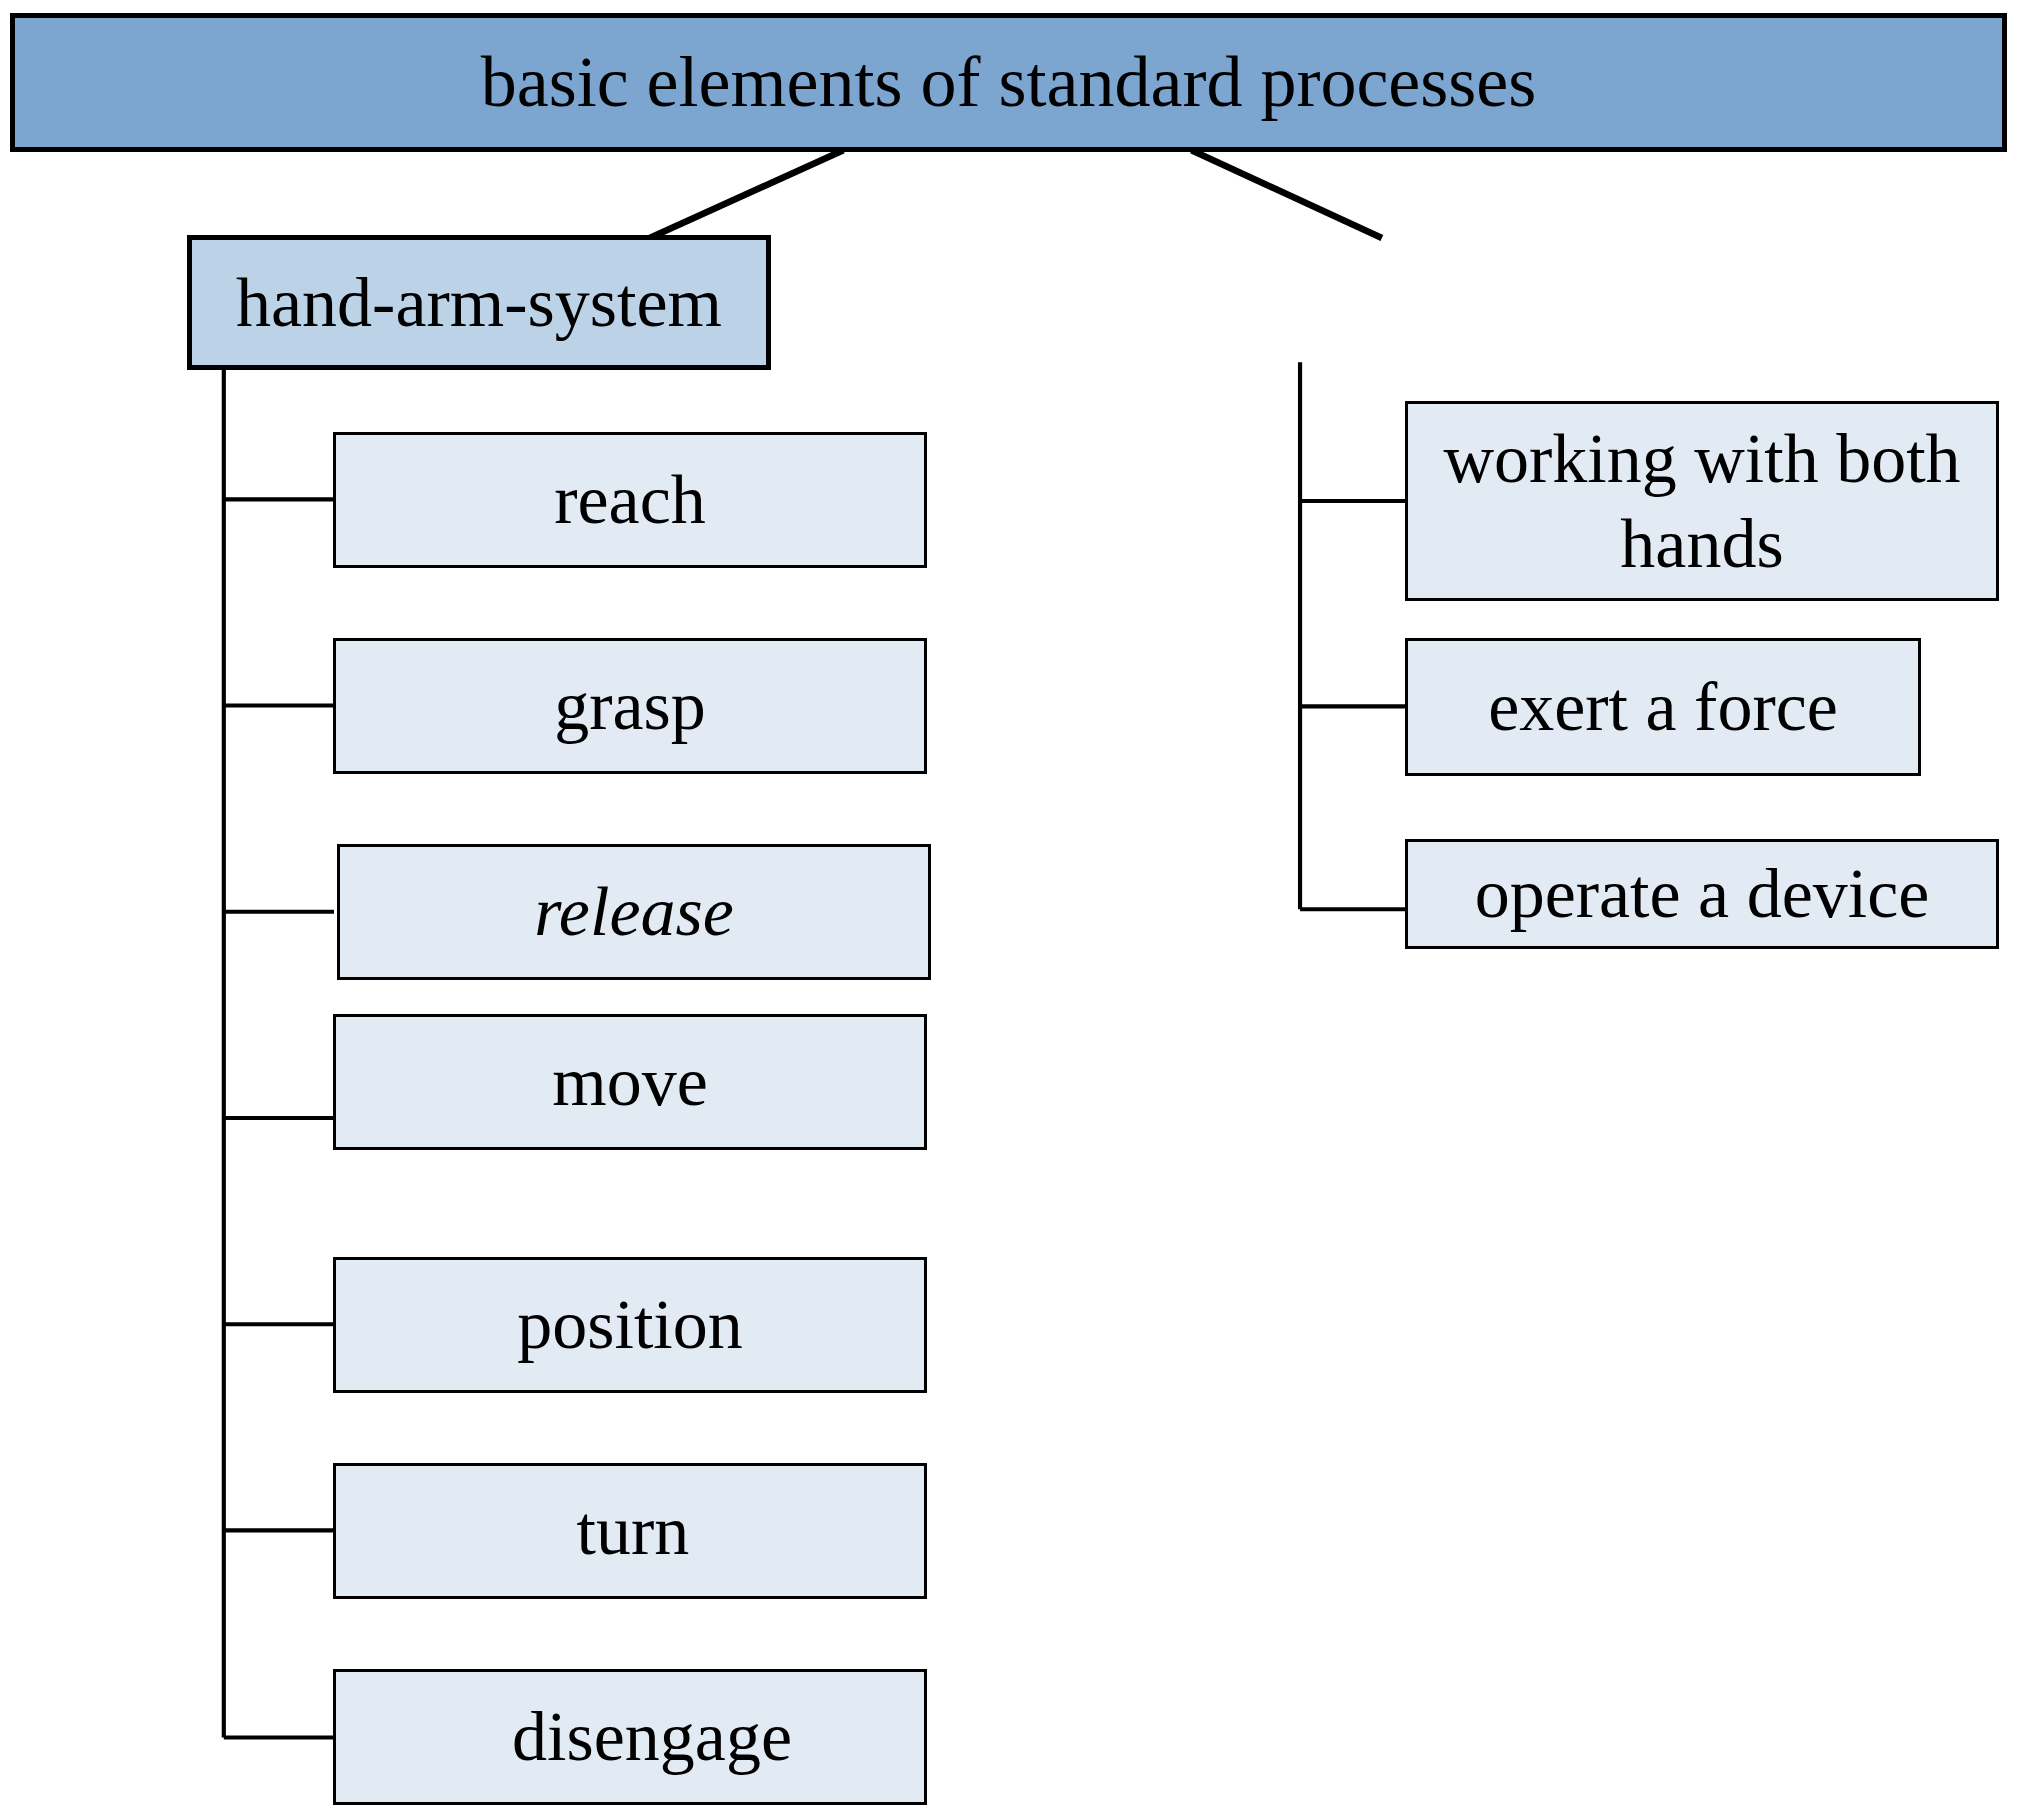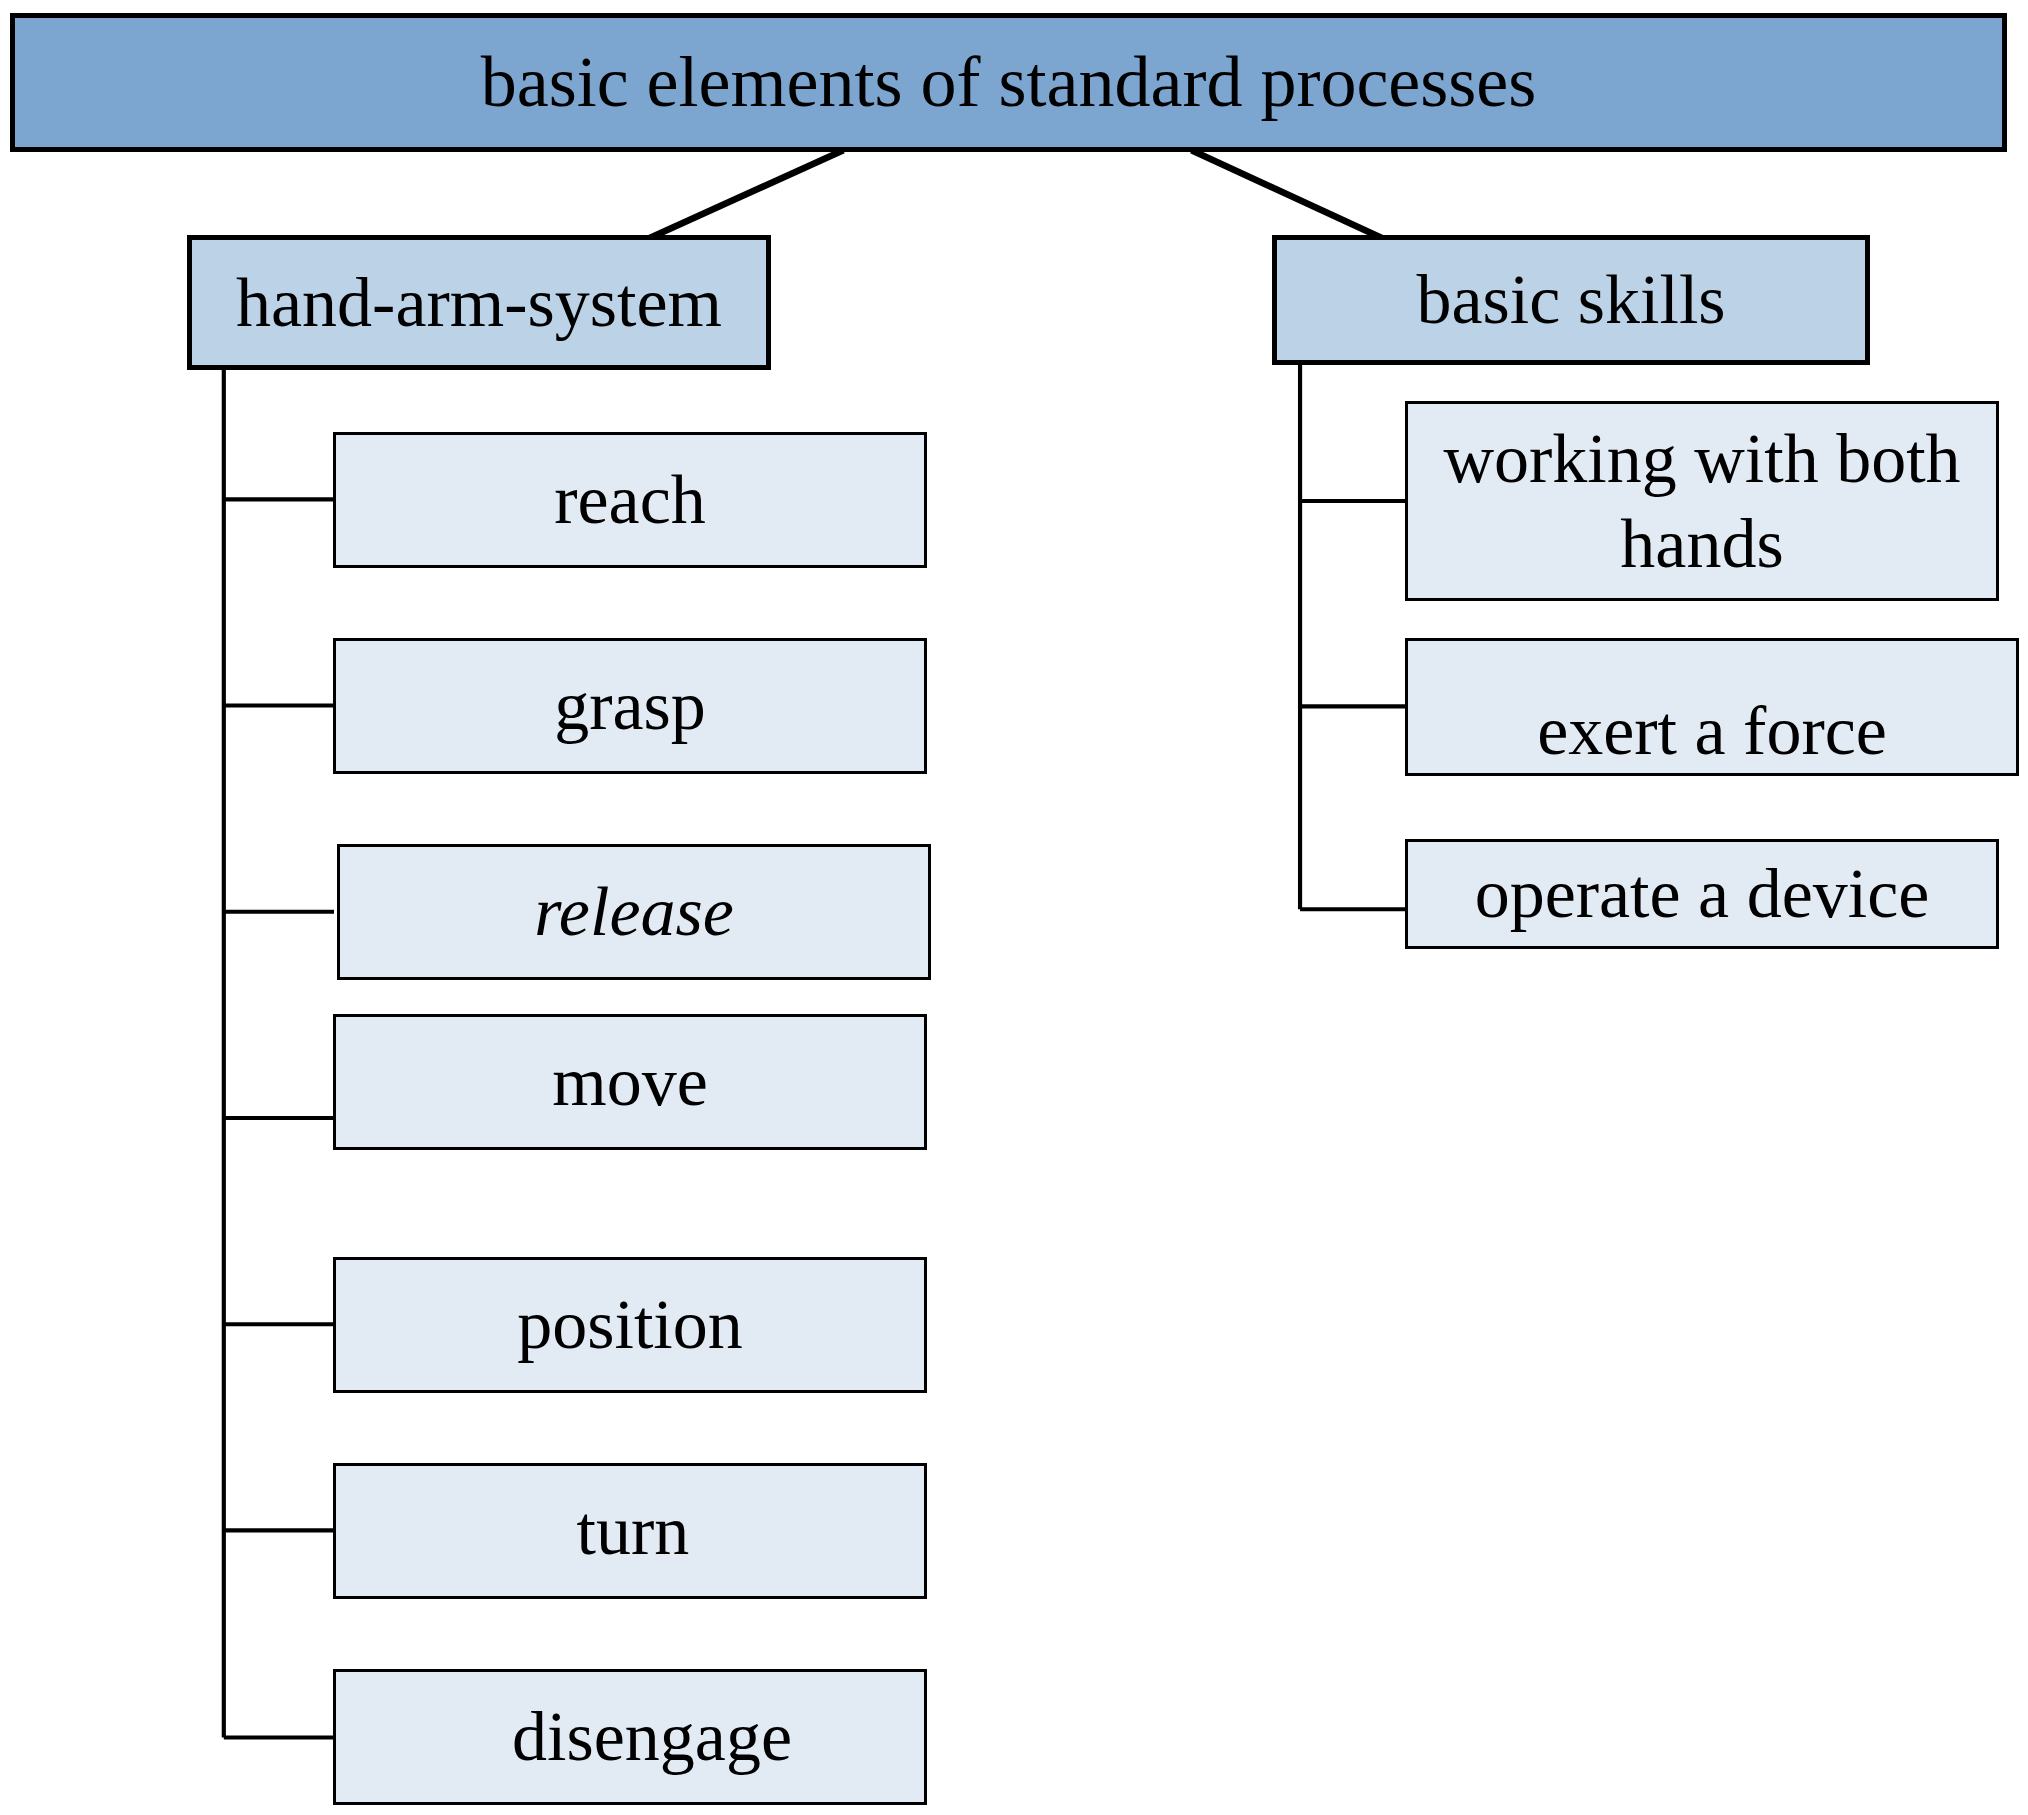--- a/index.html
+++ b/index.html
@@ -86,23 +86,20 @@
   </svg>
 
   <div class="node root" style="left:10px;top:13.4px;width:1997px;height:139px;">
     <span class="lbl">basic elements of standard processes</span>
   </div>
 
   <div class="node branch" style="left:187px;top:235px;width:584px;height:135px;">
     <span class="lbl">hand-arm-system</span>
   </div>
 
-  <div class="node branch" style="left:1272px;top:235px;width:598px;height:130px;">
-    <span class="lbl">basic skills</span>
-  </div>
 
   <div class="node leaf" style="left:333px;top:432px;width:594px;height:136px;">
     <span class="lbl">reach</span>
   </div>
 
   <div class="node leaf" style="left:333px;top:638px;width:594px;height:136px;">
     <span class="lbl">grasp</span>
   </div>
 
   <div class="node leaf" style="left:337px;top:844px;width:594px;height:136px;font-style:italic;">
@@ -122,21 +119,21 @@
   </div>
 
   <div class="node leaf" style="left:333px;top:1669px;width:594px;height:136px;padding-left:44px;">
     <span class="lbl">disengage</span>
   </div>
 
   <div class="node leaf" style="left:1405px;top:401px;width:594px;height:200px;">
     <span class="lbl">working with both hands</span>
   </div>
 
-  <div class="node leaf" style="left:1405px;top:638px;width:614px;height:138px;align-items:flex-end;">
+  <div class="node leaf" style="left:1405px;top:638px;width:516px;height:138px;">
     <span class="lbl">exert a force</span>
   </div>
 
   <div class="node leaf" style="left:1405px;top:839px;width:594px;height:110px;">
     <span class="lbl">operate a device</span>
   </div>
 
 </div>
 
 

